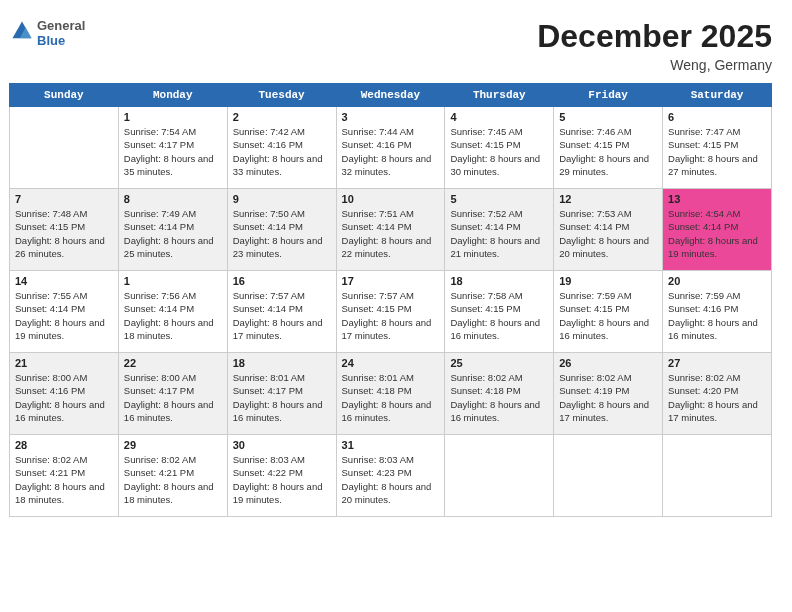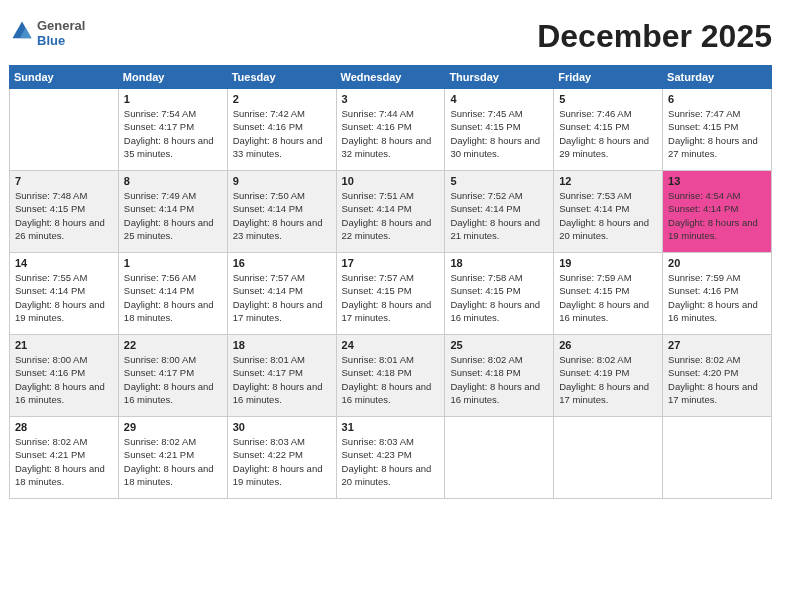--- a/index.html
+++ b/index.html
@@ -46,24 +46,25 @@
     }
     .calendar {
       width: 100%;
       border-collapse: collapse;
       font-size: 10px;
     }
     .calendar th {
       background: #2a6ab0;
       color: #fff;
       padding: 5px 4px;
-      text-align: left;
+      text-align: center;
       font-size: 11px;
       font-weight: bold;
       border: 1px solid #2a6ab0;
+      font-family: Liberation Mono, monospace;
     }
     .calendar td {
       border: 1px solid #ccc;
       vertical-align: top;
       padding: 4px 5px;
       width: calc(100% / 7);
       height: 82px;
     }
     .day-num {
       font-weight: bold;
@@ -93,20 +94,21 @@
           <polygon points="20,10 28,25 12,25" fill="#5a9fd4" opacity="0.7"></polygon>
         </svg>
       </div>
       <div style="margin-left:4px;">
         <div style="font-size:13px; font-weight:bold; color:#555;">General</div>
         <div style="font-size:13px; font-weight:bold; color:#2a6ab0;">Blue</div>
       </div>
     </div>
     <div class="title-section">
       <div class="month-title">December 2025</div>
+      <div class="location">Weng, Germany</div>
     </div>
   </div>
 
   <table class="calendar">
     <thead>
       <tr>
         <th>Sunday</th>
         <th>Monday</th>
         <th>Tuesday</th>
         <th>Wednesday</th>

